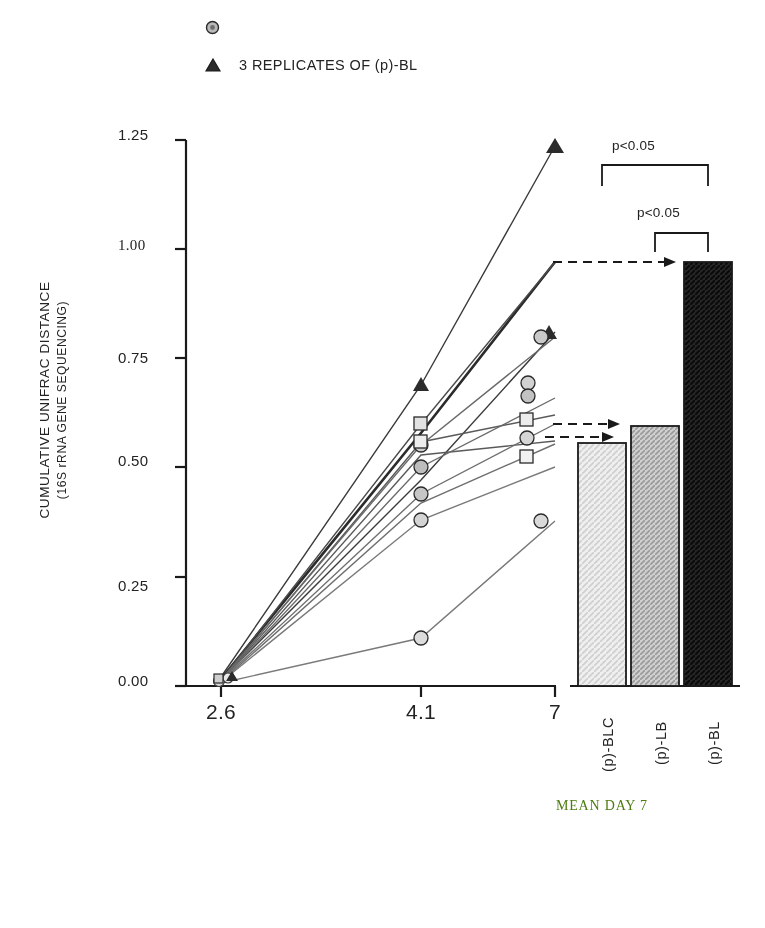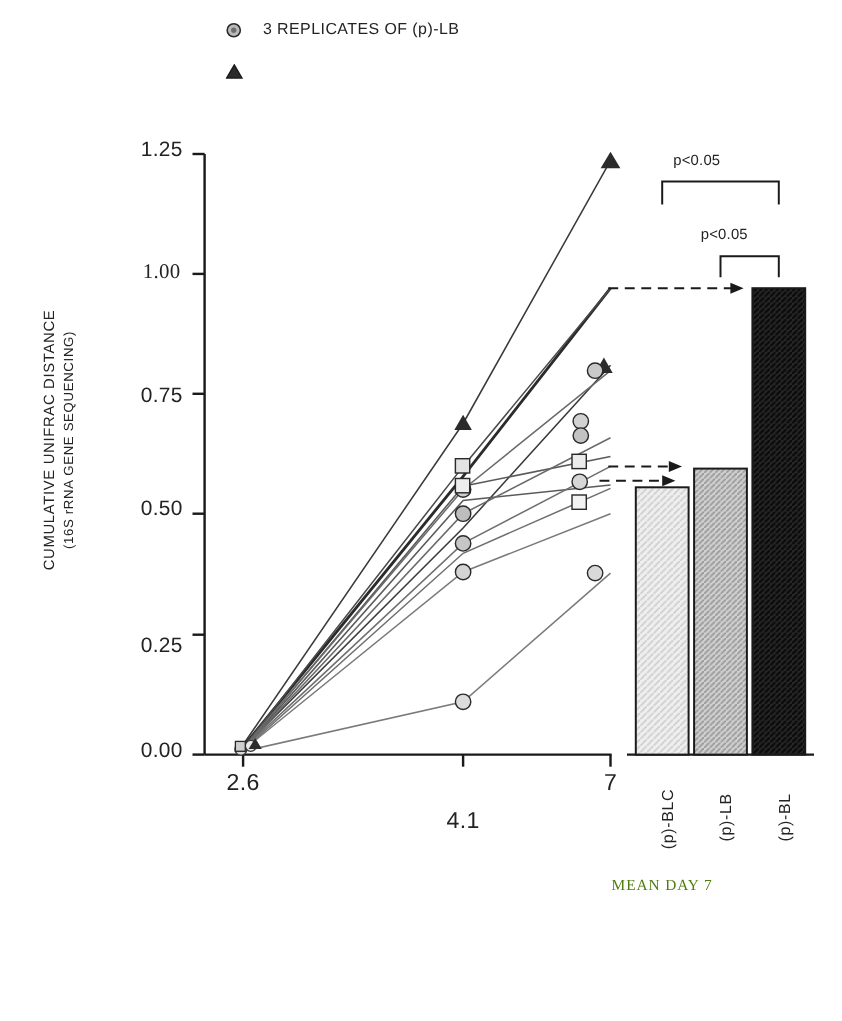--- a/index.html
+++ b/index.html
@@ -74,24 +74,24 @@
     left: 556px;
     top: 798px;
     width: 180px;
     font-size: 14px;
     letter-spacing: 0.8px;
     color: #4d7c0f;
     font-family: Liberation Serif, serif;
   }
   .ytick {
     position: absolute;
-    font-size: 19px;
+    font-size: 15px;
     letter-spacing: 0.3px;
     color: #232323;
-    text-align: center;
+    text-align: left;
     width: 58px;
   }
   .xtick {
     position: absolute;
     font-size: 21px;
     letter-spacing: 0.3px;
     color: #232323;
     text-align: center;
     width: 50px;
   }
@@ -122,45 +122,45 @@
       
       
     </div>
     <div class="legend-row">
       <div class="legend-marker">
         <svg width="15" height="15" viewBox="0 0 15 15">
             <circle cx="7.5" cy="7.5" r="6" fill="#b9b9b9" stroke="#2a2a2a" stroke-width="1.4"></circle>
             <circle cx="7.5" cy="7.5" r="2.4" fill="#6e6e6e"></circle>
           </svg>
       </div>
-      <div class="legend-label">3 REPLICATES OF (p)-LB</div>
     </div>
     <div class="legend-row">
       <div class="legend-marker">
         <svg width="16" height="14" viewBox="0 0 16 14">
             <polygon points="8,1 15,13 1,13" fill="#2b2b2b" stroke="#1a1a1a" stroke-width="1.2"></polygon>
           </svg>
       </div>
+      <div class="legend-label">3 REPLICATES OF (p)-BL</div>
     </div>
   </div>
 
   <div class="ylabel">
     <span>CUMULATIVE UNIFRAC DISTANCE</span>
     <span class="sub">(16S rRNA GENE SEQUENCING)</span>
   </div>
 
   <div class="ytick" style="left:118px; top:672px;">0.00</div>
   <div class="ytick" style="left:118px; top:577px;">0.25</div>
   <div class="ytick" style="left:118px; top:452px;">0.50</div>
   <div class="ytick" style="left:118px; top:349px;">0.75</div>
   <div class="ytick" style="left:118px; top:237px;font-family:Liberation Serif, serif;">1.00</div>
   <div class="ytick" style="left:118px; top:126px;">1.25</div>
 
   <div class="xtick" style="left:196px; top:700px;">2.6</div>
-  <div class="xtick" style="left:396px; top:700px;margin-top:35px;">4.1</div>
+  <div class="xtick" style="left:396px; top:700px;">4.1</div>
   <div class="xtick" style="left:530px; top:700px;">7</div>
 
 
   <div class="meanlabel">MEAN DAY 7</div>
 
   <div class="barlabel" style="left:600px; top:772px;">(p)-BLC</div>
   <div class="barlabel" style="left:653px; top:765px;">(p)-LB</div>
   <div class="barlabel" style="left:706px; top:765px;">(p)-BL</div>
 
   <div class="sig" style="left:612px; top:138px;">p&lt;0.05</div>

